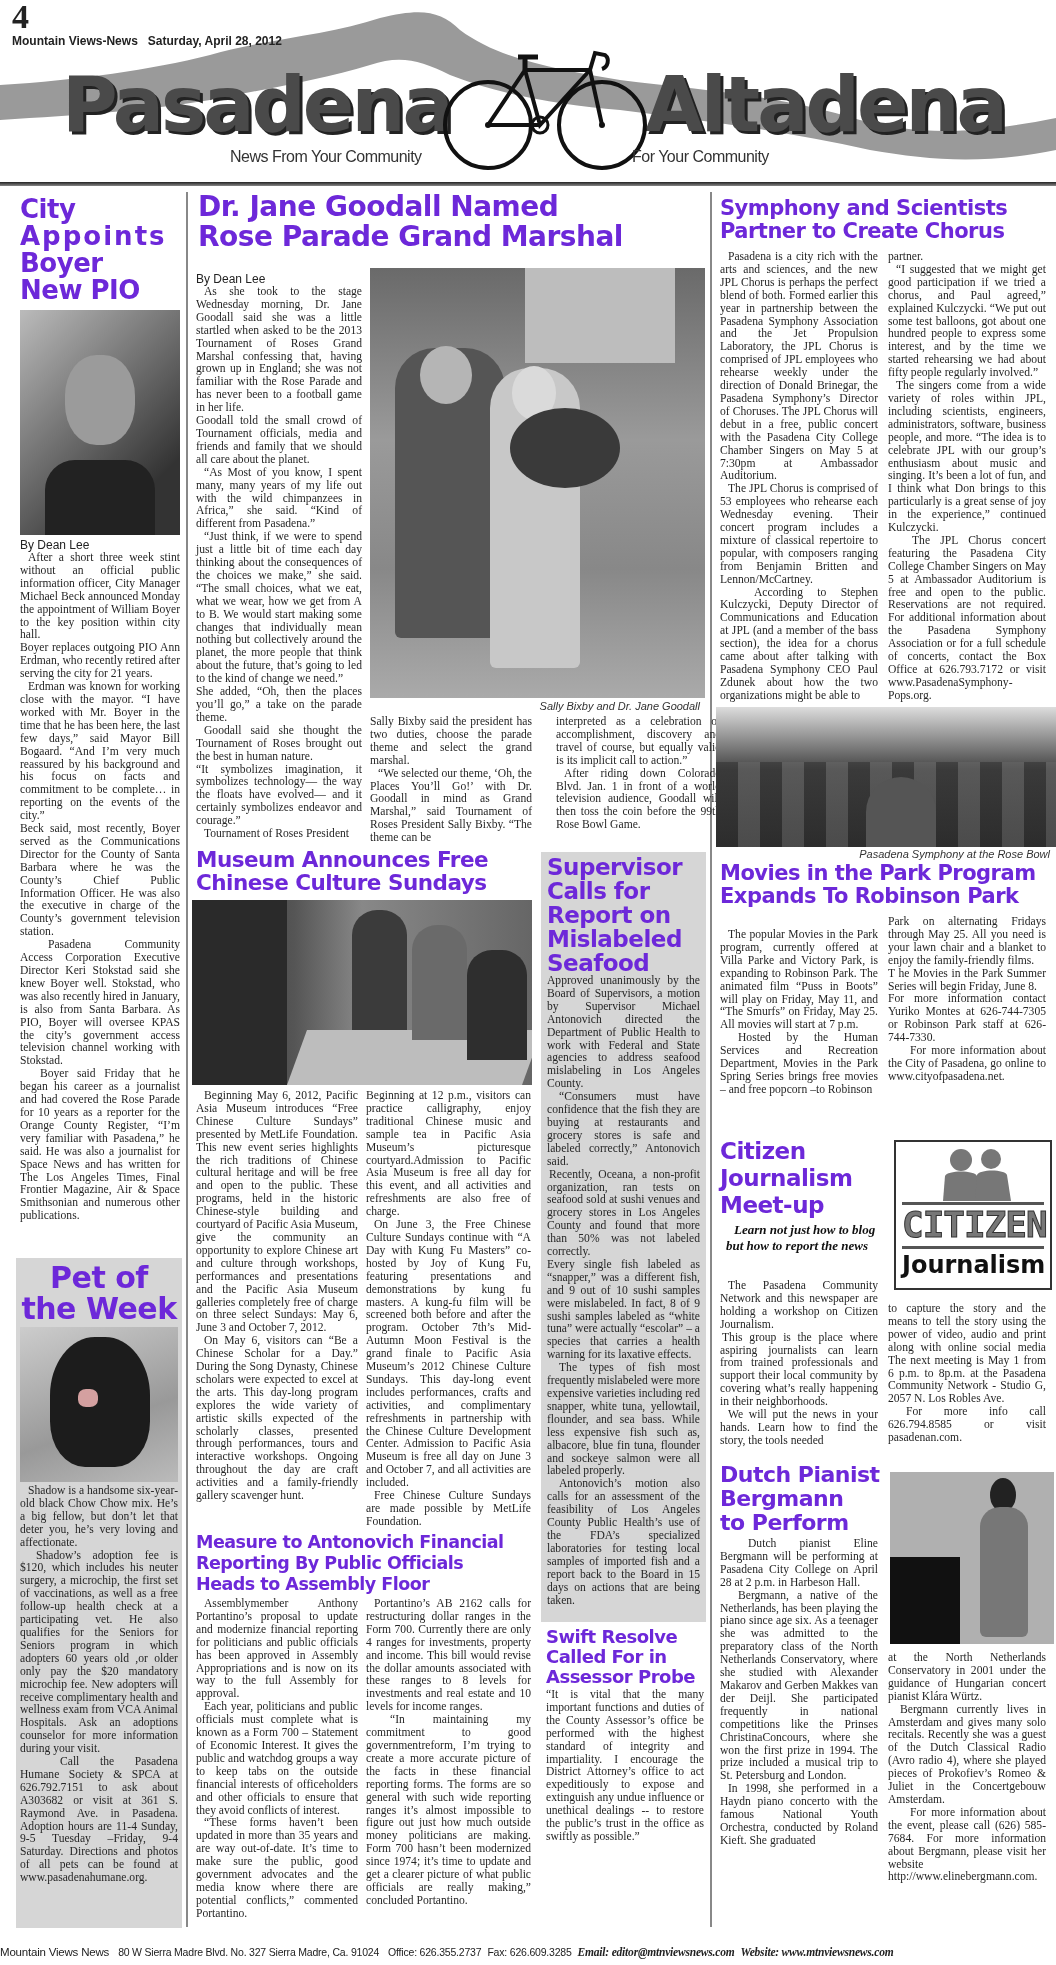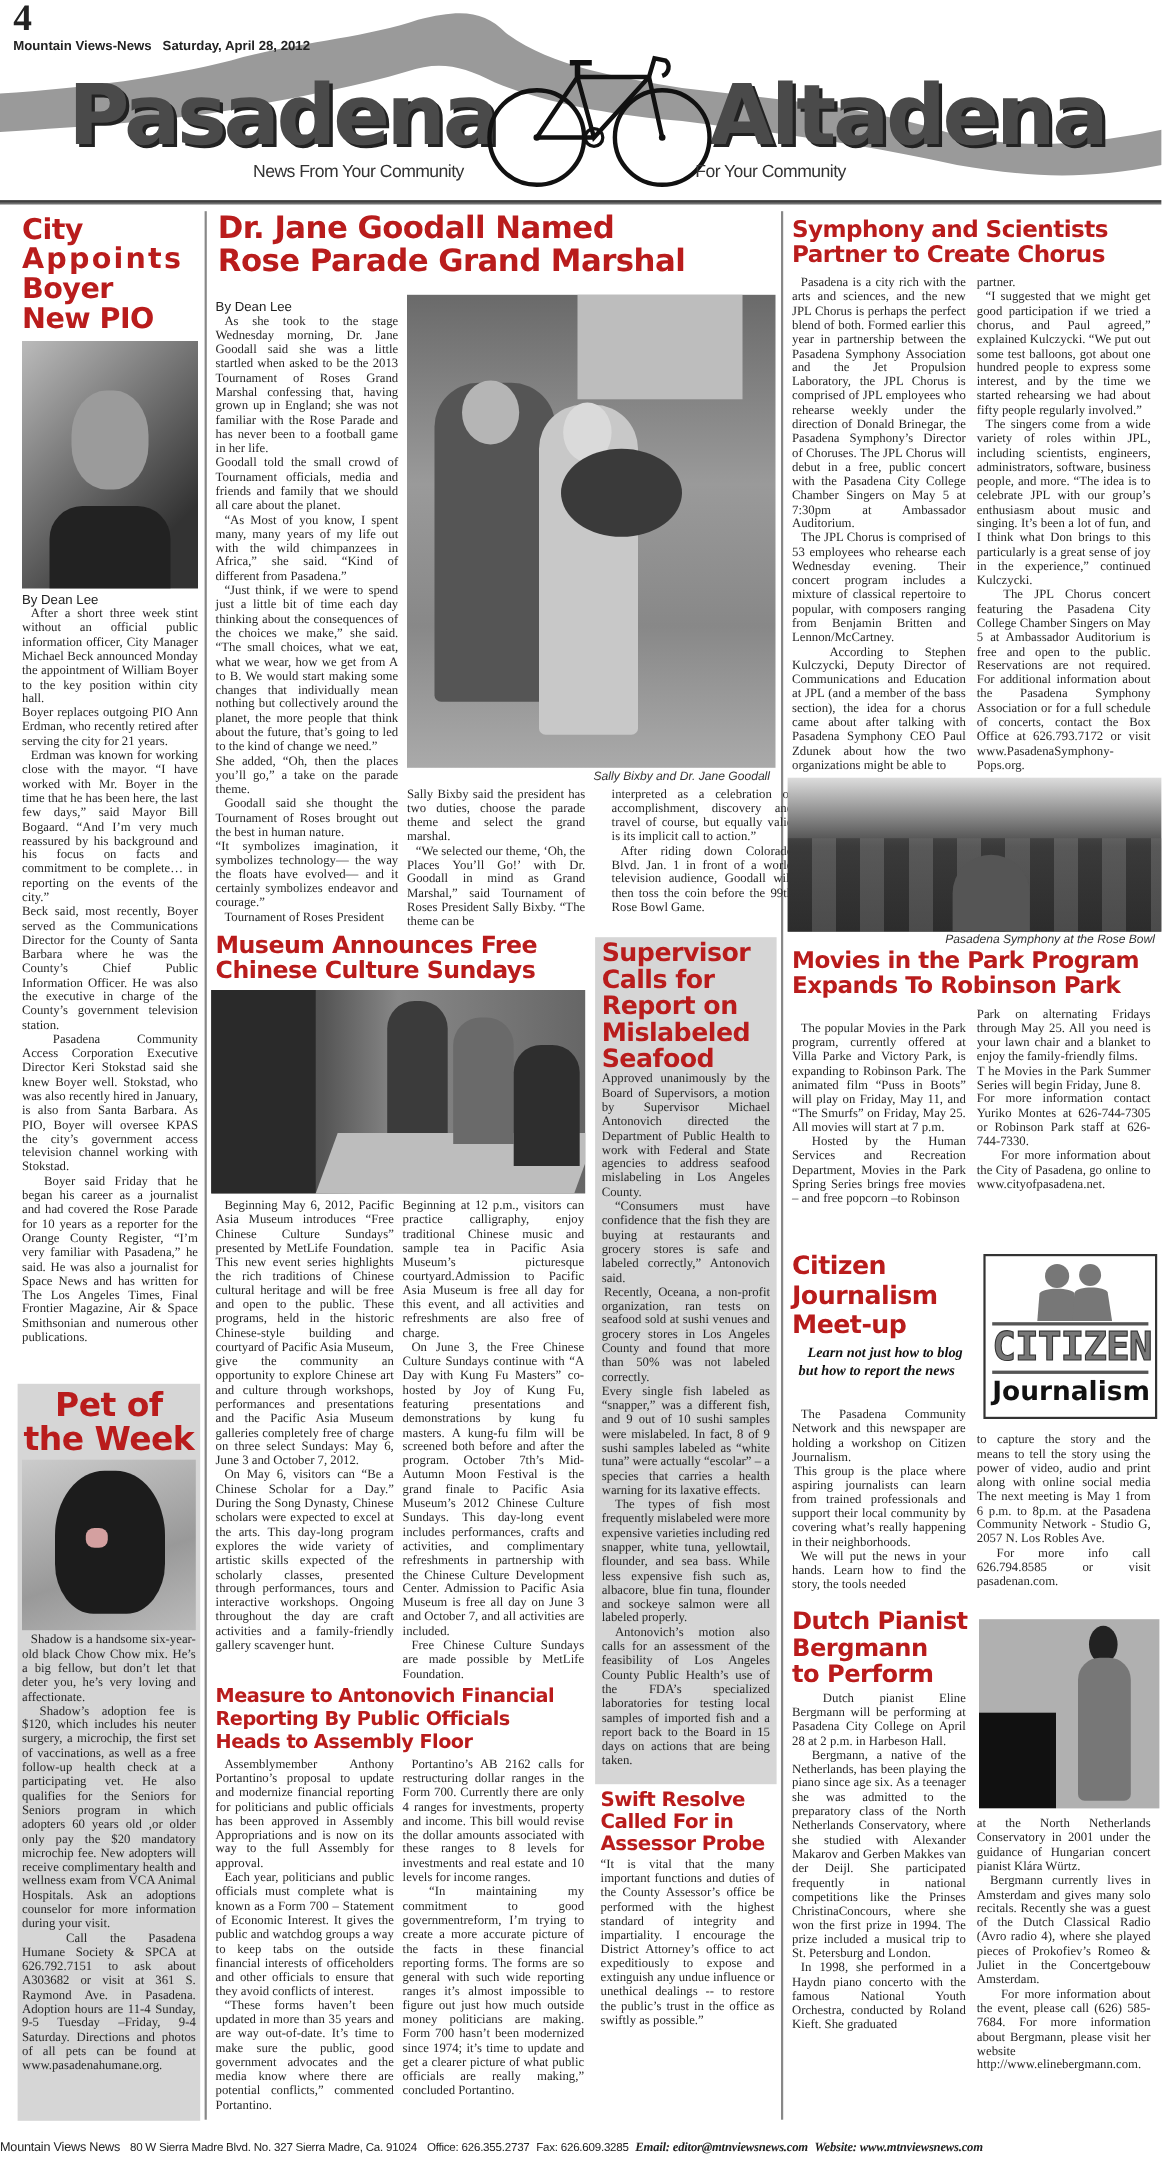--- a/index.html
+++ b/index.html
@@ -1,19 +1,19 @@
 <!DOCTYPE html>
 <html><head>
 <meta charset="utf-8">
 <style>
   * { box-sizing: border-box; margin: 0; padding: 0; }
   html, body { width: 1056px; height: 1965px; background: #fff; overflow: hidden; }
   body { position: relative; font-family: "Liberation Serif", serif; color: #222; }
   .abs { position: absolute; }
-  .hl { font-family: "DejaVu Sans", sans-serif; font-weight: bold; color: #b91c1c; letter-spacing: -0.5px; }
+  .hl { font-family: "DejaVu Sans", sans-serif; font-weight: bold; color: #6d28d9; letter-spacing: -0.5px; }
   .body { font-family: "Liberation Serif", serif; font-size: 11.6px; line-height: 12.9px; text-align: justify; color: #262626; }
   .body p { text-indent: 8px; }
   .byline { font-family: "Liberation Sans", sans-serif; font-size: 12px; color: #222; }
   .caption { font-family: "Liberation Sans", sans-serif; font-style: italic; font-size: 11px; color: #333; text-align: right; }
   .vrule { position: absolute; width: 2px; background: #888; }
   .photo { position: absolute; background: #888; overflow: hidden; }
   .gray-box { position: absolute; background: #d6d6d6; }
 
   
   .page-num { font-family: "Liberation Serif", serif; font-weight: bold; font-size: 34px; left: 12px; top: -2px; }

